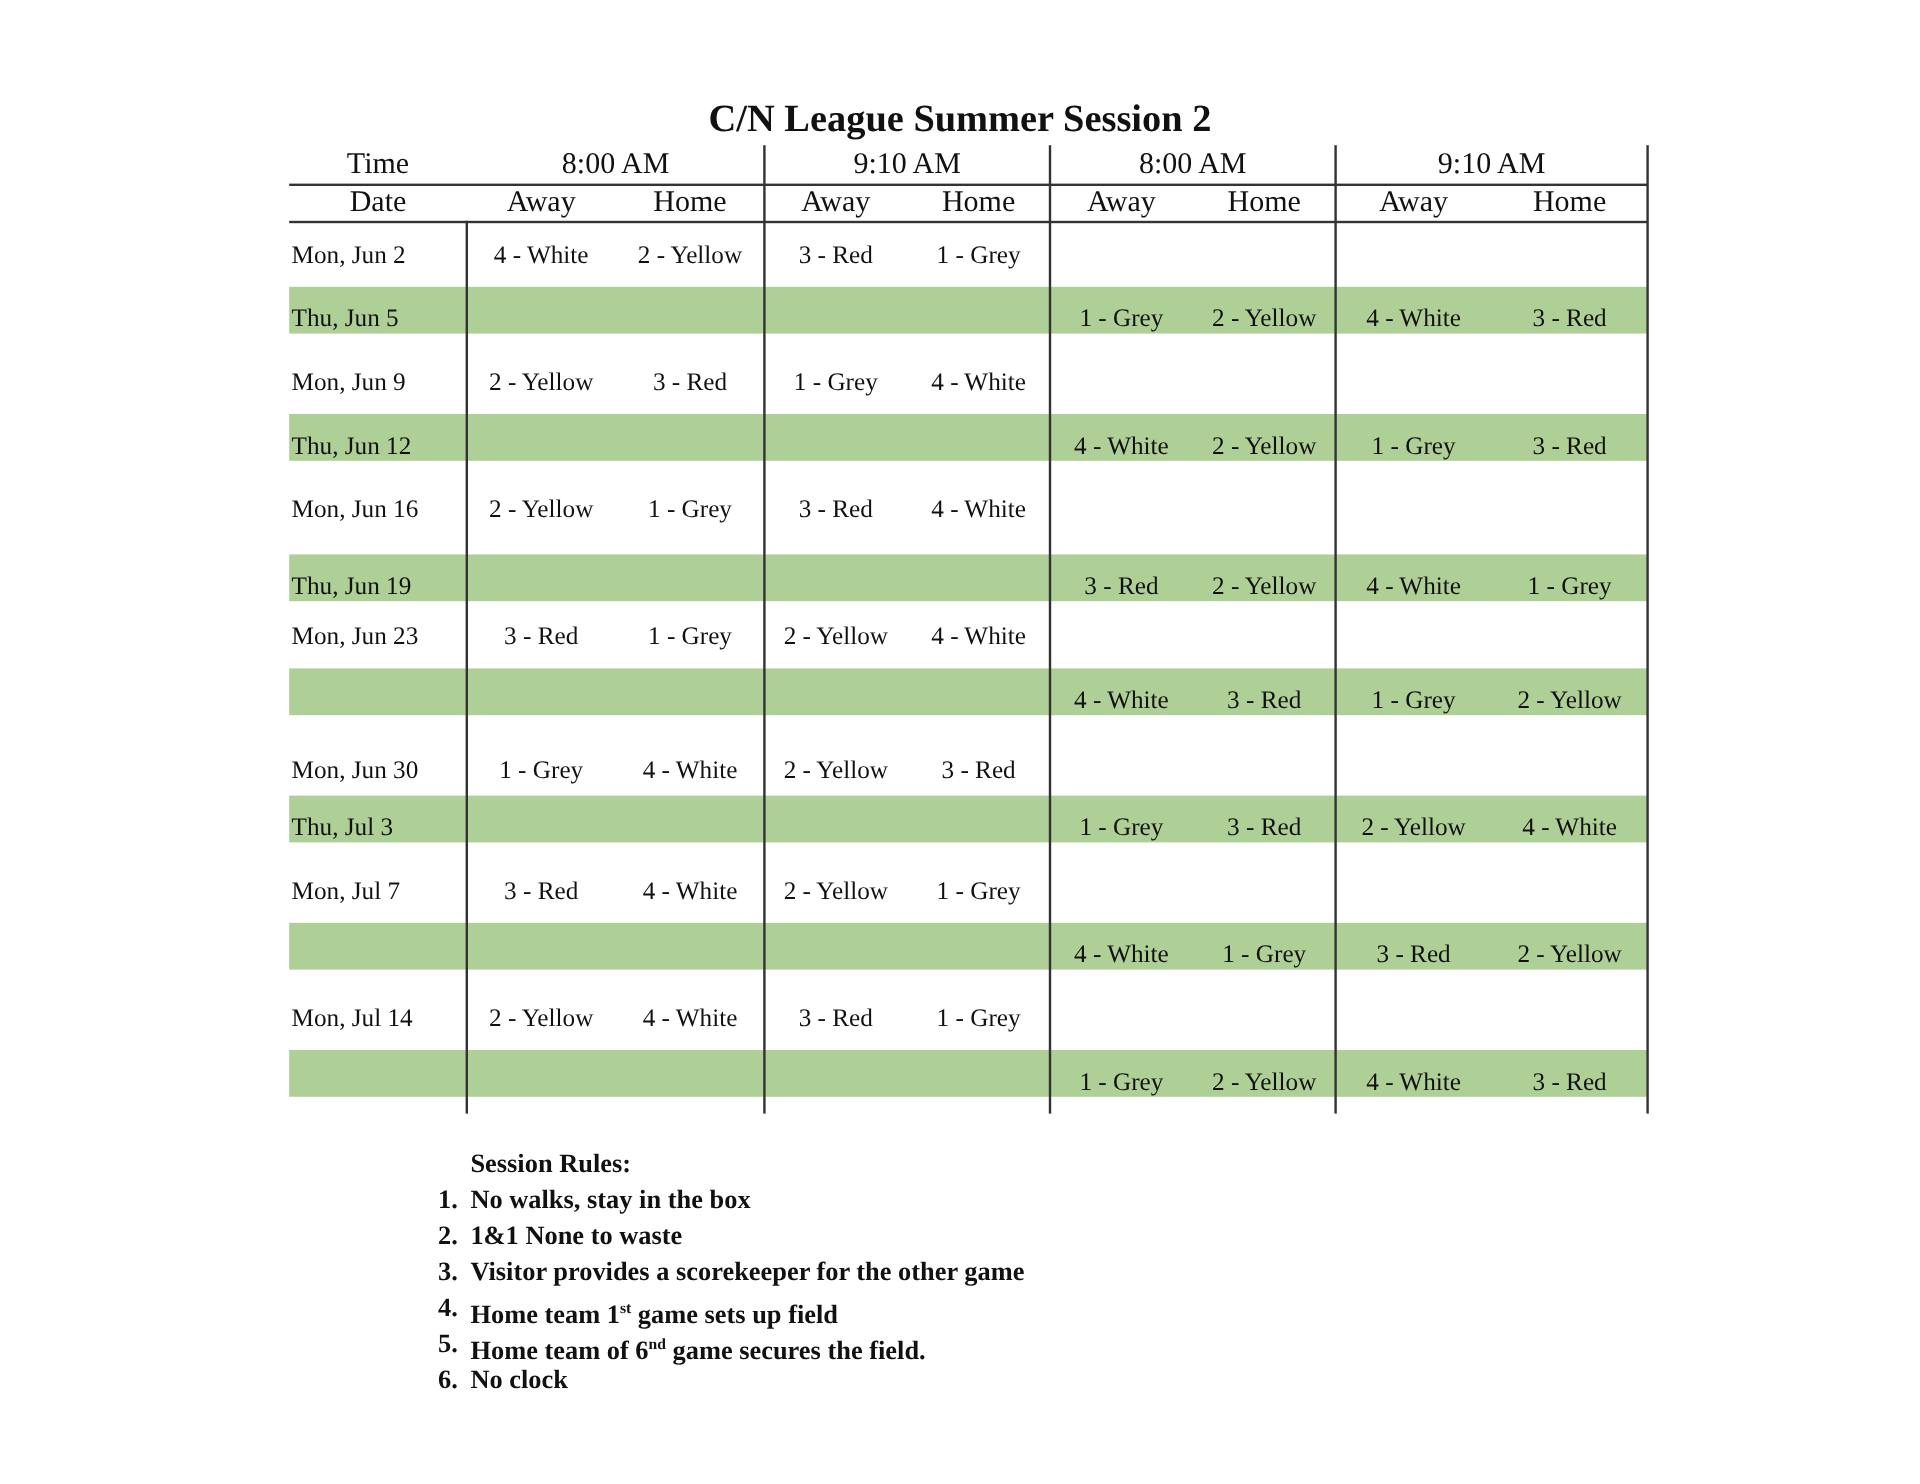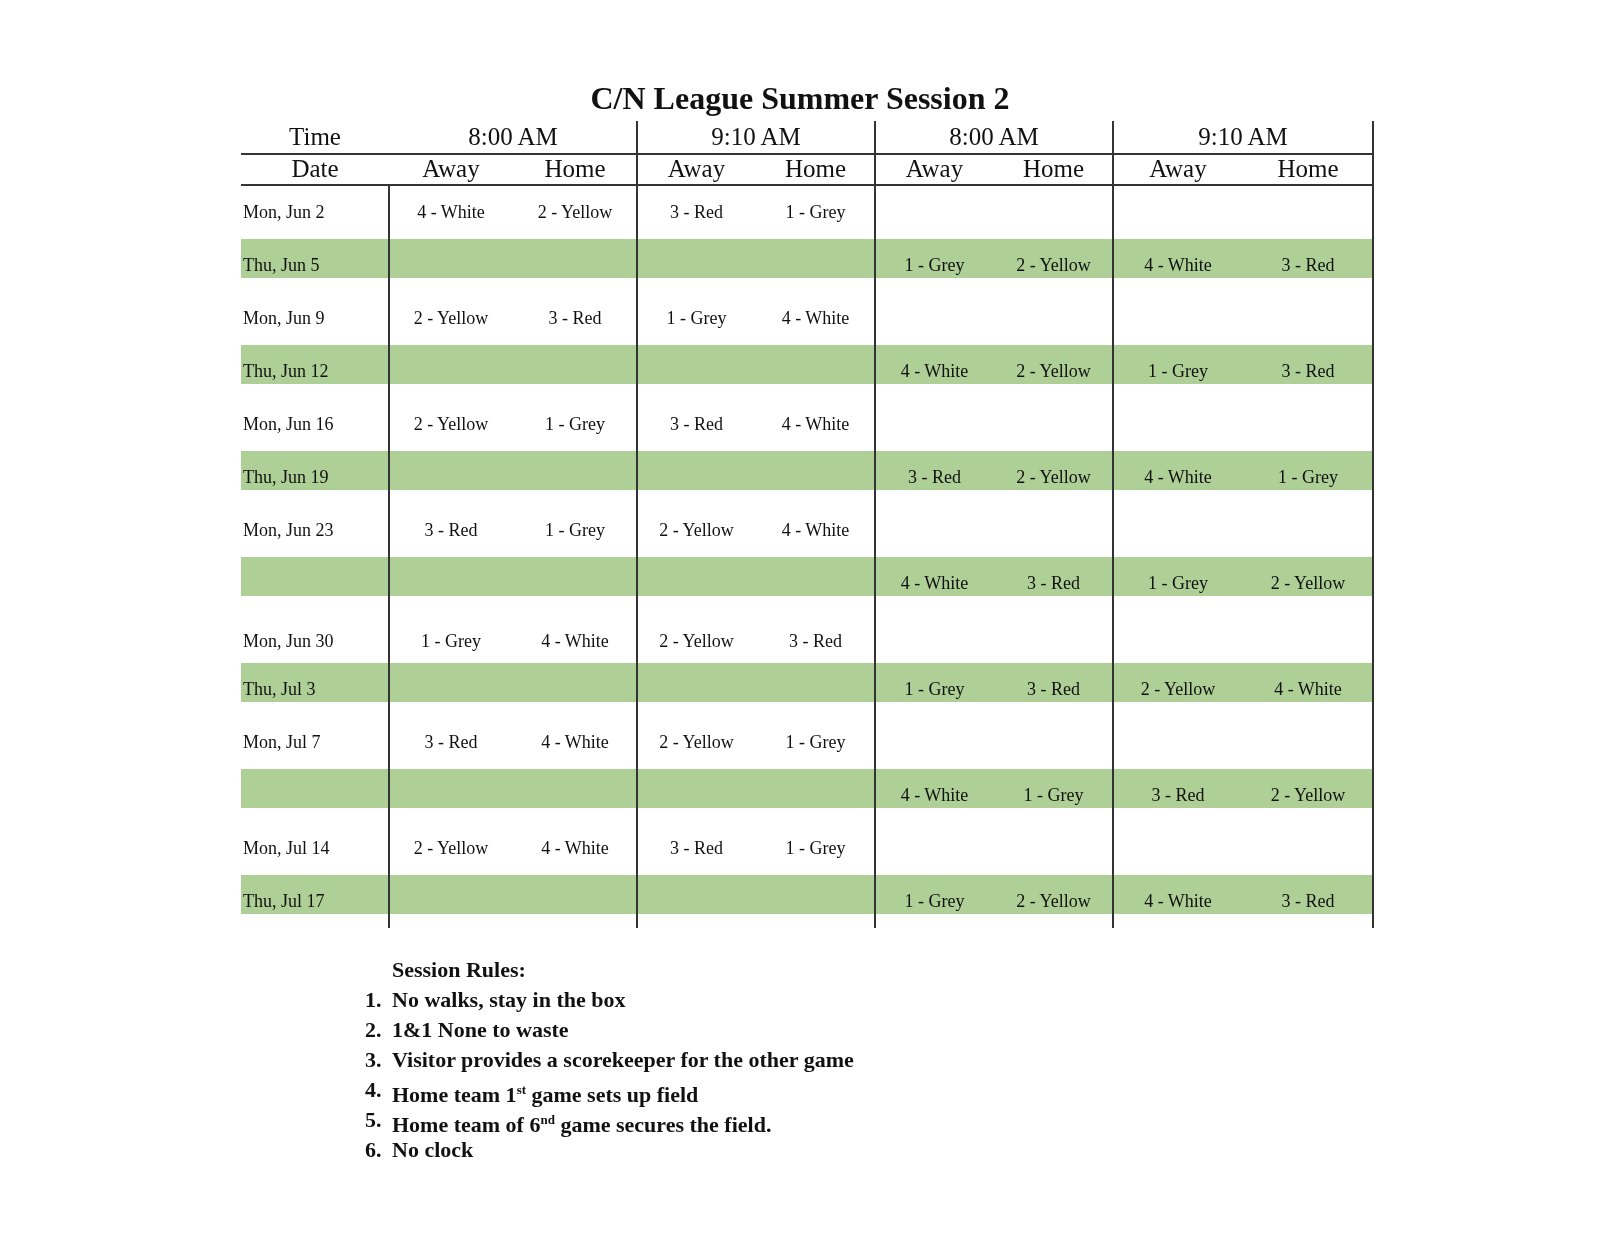--- a/index.html
+++ b/index.html
@@ -1,20 +1,20 @@
 <!DOCTYPE html>
 <html><head>
 <meta charset="utf-8">
 <style>
   html, body { margin: 0; padding: 0; background: #ffffff; }
   body { width: 1600px; height: 1237px; position: relative; font-family: "Liberation Serif", serif; color: #111; overflow: hidden; }
   .title { position: absolute; top: 78px; left: 0; width: 1600px; text-align: center; font-weight: bold; font-size: 32px; line-height: 40px; }
   .sched { position: absolute; left: 241px; top: 121px; width: 1132px; }
   .hrow { position: absolute; left: 0; height: 32px; font-size: 25px; line-height: 32px; }
-  .row { position: absolute; left: 0; width: 1132px; height: 39px; font-size: 18px; line-height: 53px; }
+  .row { position: absolute; left: 0; width: 1132px; height: 39px; font-size: 21px; line-height: 53px; }
   .row.green { background: #aecf96; }
   .cell { position: absolute; top: 0; height: 100%; text-align: center; white-space: nowrap; }
   .datecell { text-align: left; padding-left: 2px; }
   .vline { position: absolute; width: 2px; background: #333; }
   .hline { position: absolute; height: 2px; background: #333; }
   .rules { position: absolute; left: 365px; top: 955px; font-size: 22px; font-weight: bold; }
   .rules .heading { margin-left: 27px; line-height: 30px; height: 30px; }
   .rule { height: 30px; line-height: 30px; display: flex; }
   .rule .num { width: 27px; text-align: left; }
   sup { font-size: 13px; }
@@ -91,21 +91,21 @@
       <div class="cell datecell" style="left: 0px; width: 148px;">Mon, Jun 16</div>
       <div class="cell" style="left: 148px; width: 124px;">2 - Yellow</div>
       <div class="cell" style="left: 272px; width: 124px;">1 - Grey</div>
       <div class="cell" style="left: 396px; width: 119px;">3 - Red</div>
       <div class="cell" style="left: 515px; width: 119px;">4 - White</div>
       <div class="cell" style="left: 634px; width: 119px;"></div>
       <div class="cell" style="left: 753px; width: 119px;"></div>
       <div class="cell" style="left: 872px; width: 130px;"></div>
       <div class="cell" style="left: 1002px; width: 130px;"></div>
     </div>
-    <div class="row green" style="top: 330px;">
+    <div class="row green" style="top: 341px;">
       <div class="cell datecell" style="left: 0px; width: 148px;">Thu, Jun 19</div>
       <div class="cell" style="left: 148px; width: 124px;"></div>
       <div class="cell" style="left: 272px; width: 124px;"></div>
       <div class="cell" style="left: 396px; width: 119px;"></div>
       <div class="cell" style="left: 515px; width: 119px;"></div>
       <div class="cell" style="left: 634px; width: 119px;">3 - Red</div>
       <div class="cell" style="left: 753px; width: 119px;">2 - Yellow</div>
       <div class="cell" style="left: 872px; width: 130px;">4 - White</div>
       <div class="cell" style="left: 1002px; width: 130px;">1 - Grey</div>
     </div>
@@ -178,21 +178,20 @@
       <div class="cell" style="left: 148px; width: 124px;">2 - Yellow</div>
       <div class="cell" style="left: 272px; width: 124px;">4 - White</div>
       <div class="cell" style="left: 396px; width: 119px;">3 - Red</div>
       <div class="cell" style="left: 515px; width: 119px;">1 - Grey</div>
       <div class="cell" style="left: 634px; width: 119px;"></div>
       <div class="cell" style="left: 753px; width: 119px;"></div>
       <div class="cell" style="left: 872px; width: 130px;"></div>
       <div class="cell" style="left: 1002px; width: 130px;"></div>
     </div>
     <div class="row green" style="top: 754px;">
-      <div class="cell datecell" style="left: 0px; width: 148px;">Thu, Jul 17</div>
       <div class="cell" style="left: 148px; width: 124px;"></div>
       <div class="cell" style="left: 272px; width: 124px;"></div>
       <div class="cell" style="left: 396px; width: 119px;"></div>
       <div class="cell" style="left: 515px; width: 119px;"></div>
       <div class="cell" style="left: 634px; width: 119px;">1 - Grey</div>
       <div class="cell" style="left: 753px; width: 119px;">2 - Yellow</div>
       <div class="cell" style="left: 872px; width: 130px;">4 - White</div>
       <div class="cell" style="left: 1002px; width: 130px;">3 - Red</div>
     </div>
     <div class="hline" style="top: 32px; left: 0px; width: 1132px;"></div>

